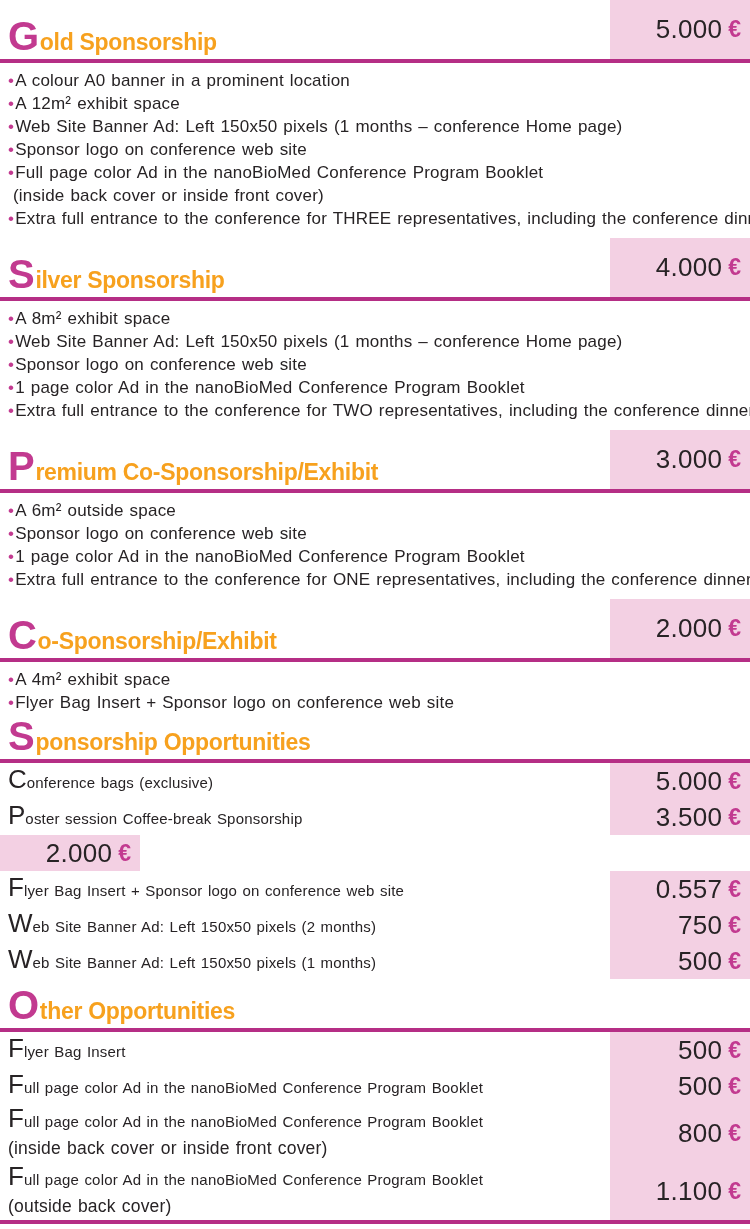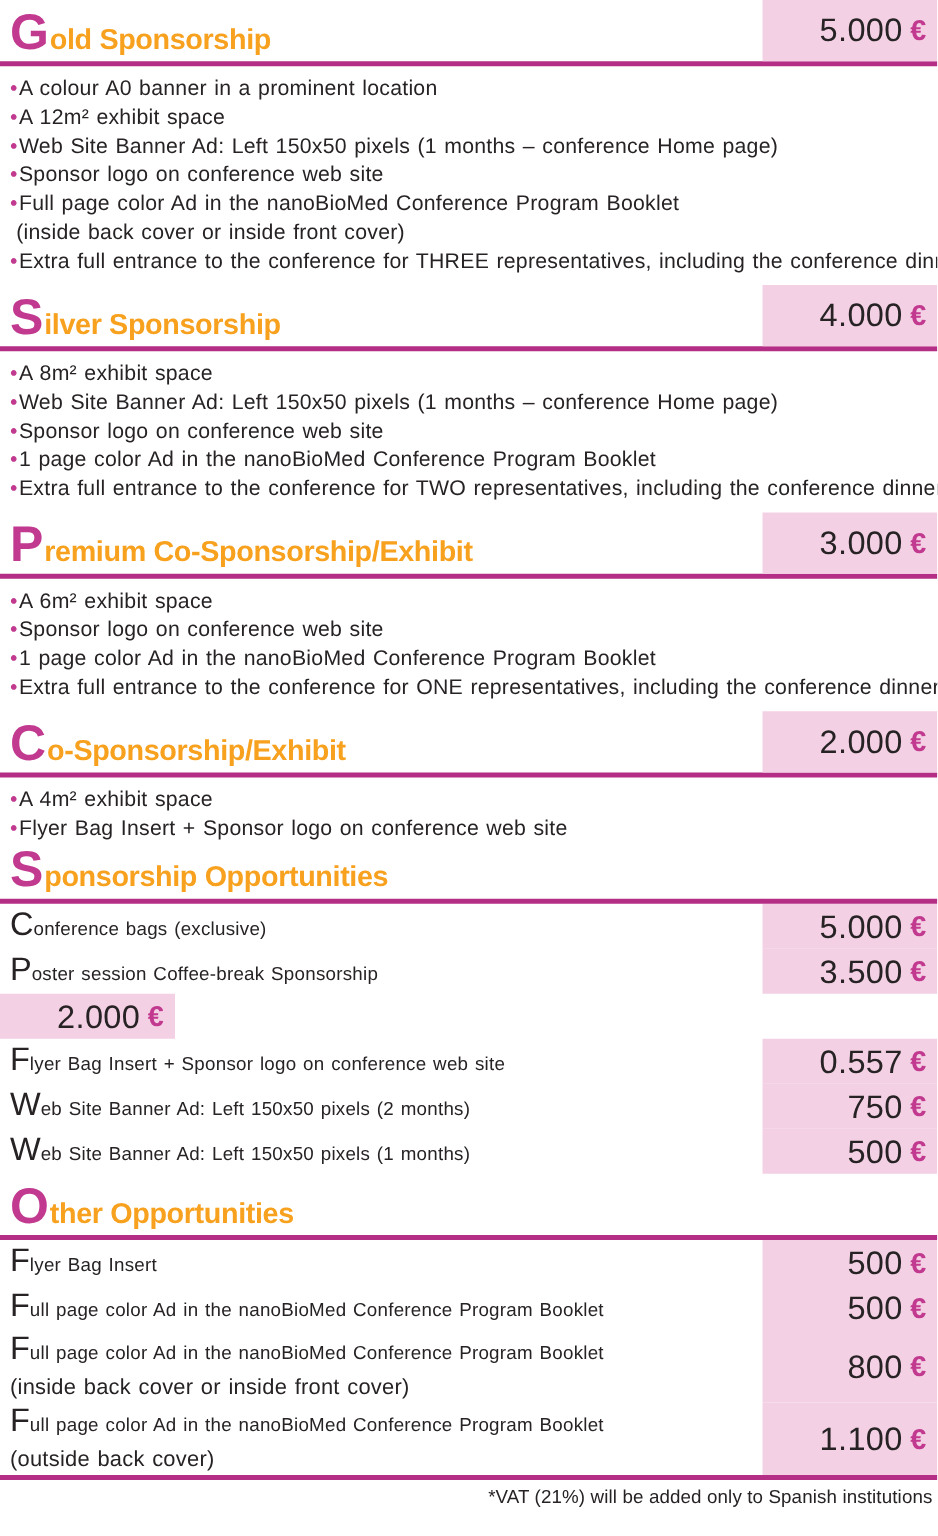--- a/index.html
+++ b/index.html
@@ -15,21 +15,21 @@
     position:relative;
     width:750px;height:1229px;
     background:#ffffff;
     font-family:"Liberation Sans","DejaVu Sans",sans-serif;
     color:var(--text);
     overflow:hidden;
   }
   
   .sec-header{
     position:relative;
-    height:53px;
+    height:63px;
     border-bottom:4px solid var(--rule);
   }
   .sec-header.slim{height:41px;border-bottom:4px solid var(--rule);}
   .sec-title{
     position:absolute;left:8px;bottom:3px;
     white-space:nowrap;
     font-weight:bold;
     letter-spacing:-0.3px;
   }
   .dropcap{
@@ -164,21 +164,21 @@
     <div class="sec-header">
       <div class="sec-title">
         <span class="dropcap">P</span><span class="title-rest">remium Co-Sponsorship/Exhibit</span>
       </div>
       <div class="price-box">
         <span class="amount">3.000</span>
           <span class="euro">€</span>
       </div>
     </div>
     <div class="bullets">
-      <div class="b-line"><span class="dot"></span><span>A 6m² exhibit space</span></div>
+      <div class="b-line"><span class="dot"></span><span>A 6m² outside space</span></div>
       <div class="b-line"><span class="dot"></span><span>Sponsor logo on conference web site</span></div>
       <div class="b-line"><span class="dot"></span><span>1 page color Ad in the nanoBioMed Conference Program Booklet</span></div>
       <div class="b-line"><span class="dot"></span><span>Extra full entrance to the conference for ONE representatives, including the conference dinner</span></div>
     </div>
   </section>
 
   <section>
     <div class="sec-header">
       <div class="sec-title">
         <span class="dropcap">C</span><span class="title-rest">o-Sponsorship/Exhibit</span>

